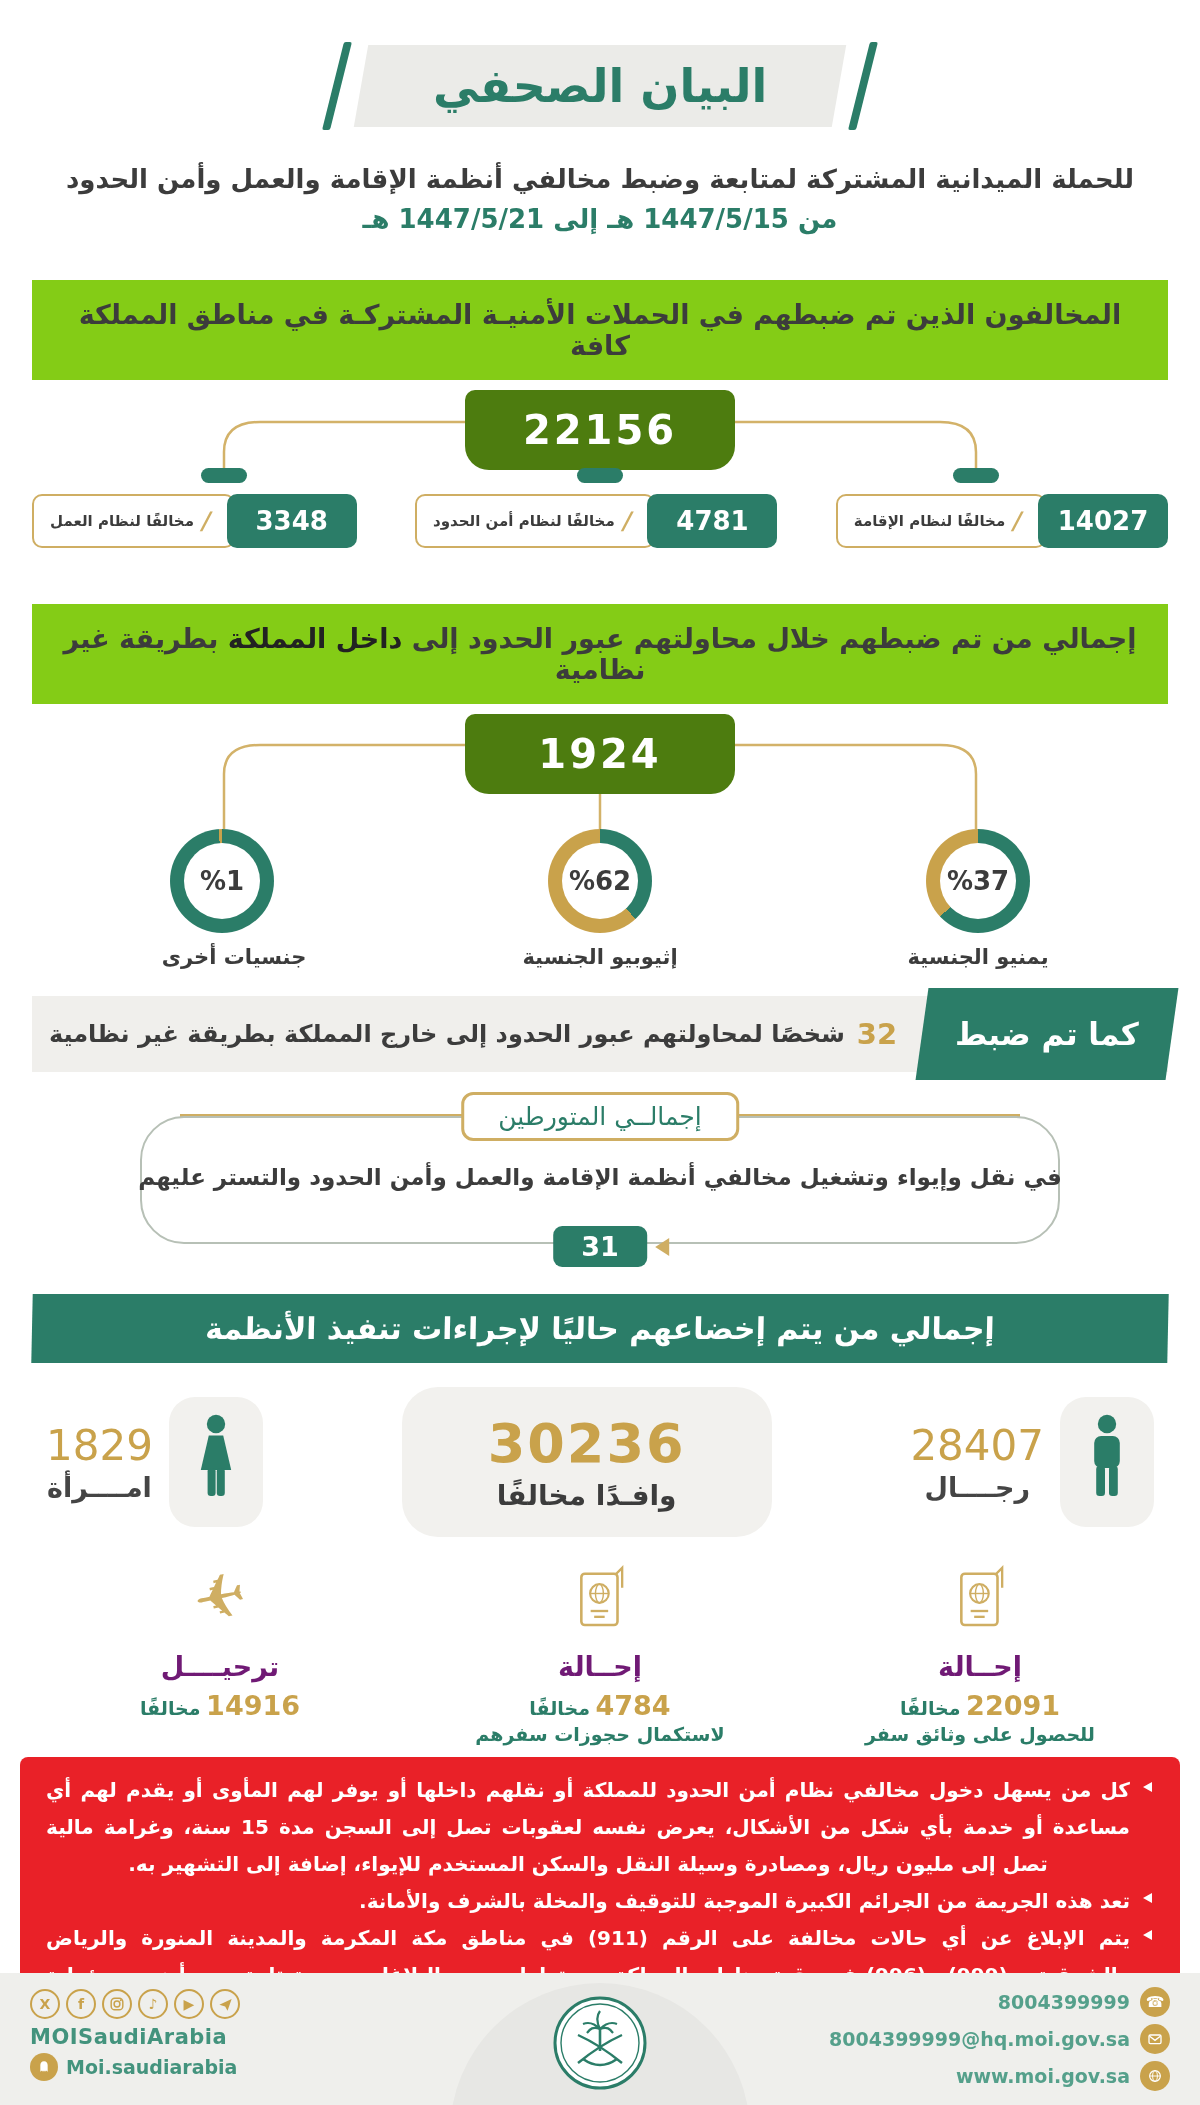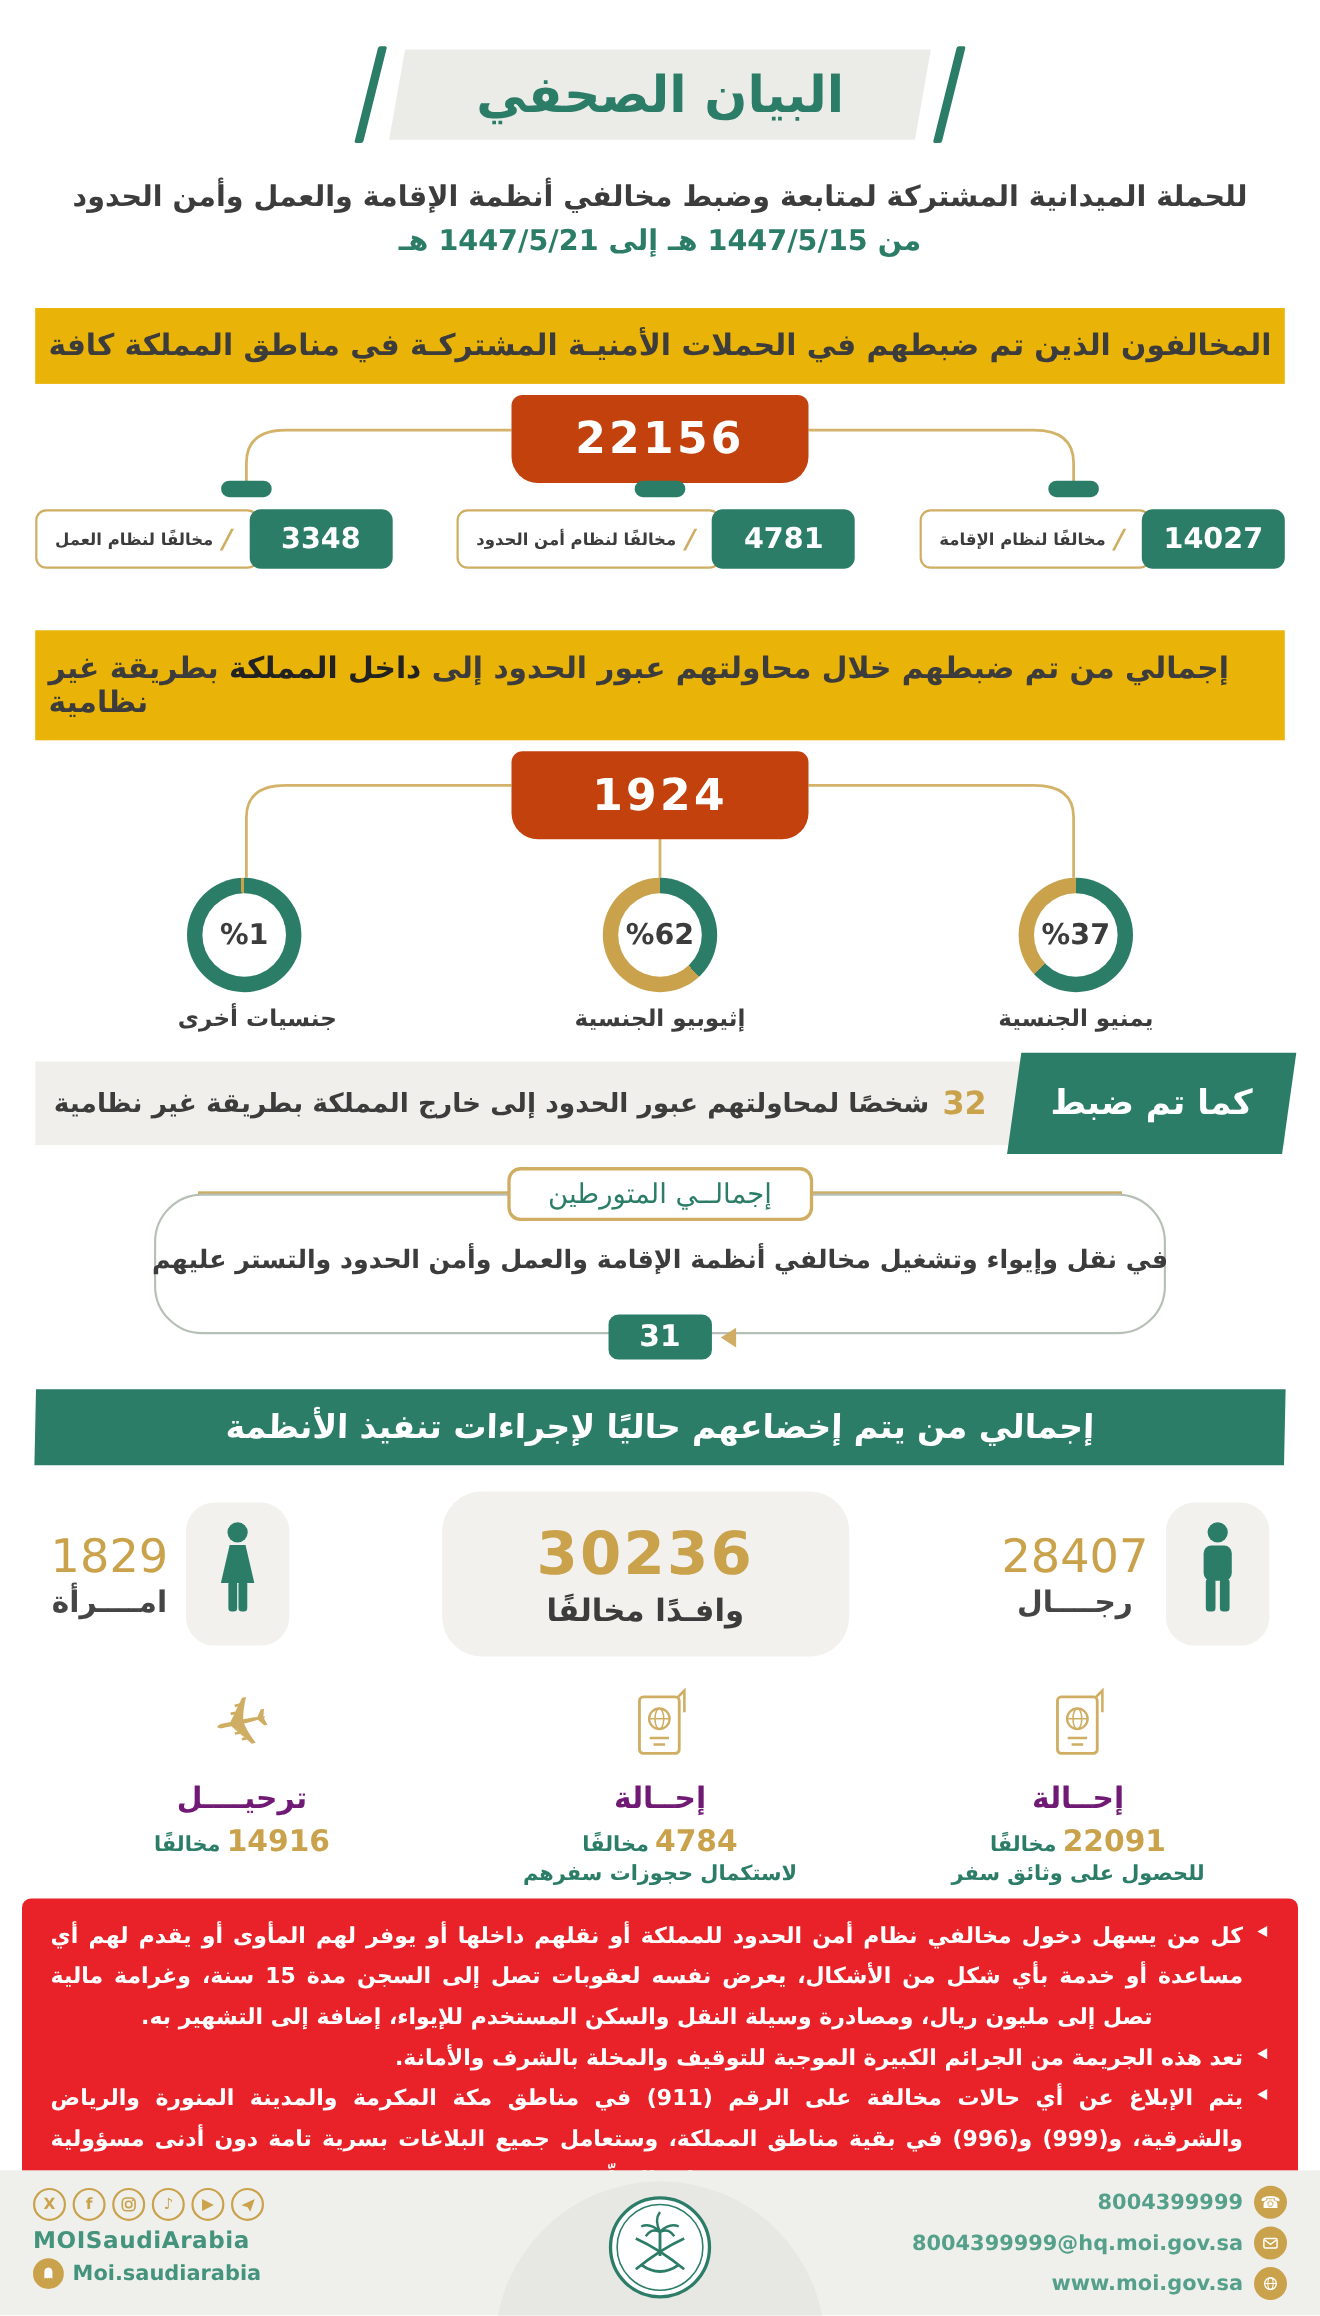--- a/index.html
+++ b/index.html
@@ -10,32 +10,32 @@
   
   .title-wrap { display:flex; justify-content:center; align-items:center; gap:20px; padding-top:42px; }
   .slash-bar { width:8px; height:88px; background:#2b7d68; transform:skewX(-14deg); border-radius:2px; }
   .title-box { background:#ebebe8; transform:skewX(-10deg); padding:14px 72px; }
   .title-box .un { display:block; transform:skewX(10deg); color:#2b7d68; font-size:46px; font-weight:bold; }
 
   .subtitle { margin-top:34px; text-align:center; font-size:26px; font-weight:bold; color:#3c3c3c; }
   .daterange { margin-top:10px; text-align:center; font-size:26px; font-weight:bold; color:#2b7d68; }
 
   
-  .graybar { margin:0 32px; background:#eab308; text-align:left; font-weight:bold;
-             font-size:27px; color:#3c3c3c; padding:19px 12px; }
+  .graybar { margin:0 32px; background:#84cc16; text-align:center; font-weight:bold;
+             font-size:27px; color:#3c3c3c; padding:19px 28px; }
   .gb1 { margin-top:46px; }
   .gb2 { margin-top:46px; }
   .graybar b { color:#222; }
 
   
   .tree { position:relative; }
   .tree1 { height:168px; margin-top:10px; }
   .tree2 { height:268px; margin-top:10px; }
   .conn { position:absolute; inset:0; width:100%; height:100%; }
-  .total-box { position:absolute; top:0; left:465px; width:270px; height:80px; background:#c2410c;
+  .total-box { position:absolute; top:0; left:465px; width:270px; height:80px; background:#4d7c0f;
                border-radius:10px 10px 24px 24px; color:#fff; font-size:40px; font-weight:bold;
                display:flex; align-items:center; justify-content:center; letter-spacing:3px; direction:ltr; }
   .pill { position:absolute; top:78px; width:46px; height:15px; border-radius:8px; background:#2b7d68; }
   .pill.p0 { left:953px; } .pill.p1 { left:577px; } .pill.p2 { left:201px; }
 
   .breakdown { position:absolute; top:104px; right:32px; left:32px; display:flex; justify-content:space-between; }
   .bgroup { display:flex; align-items:center; }
   .numbox { background:#2b7d68; color:#fff; font-weight:bold; font-size:26px; border-radius:10px;
             min-width:130px; height:54px; display:flex; align-items:center; justify-content:center;
             position:relative; z-index:1; direction:ltr; }

